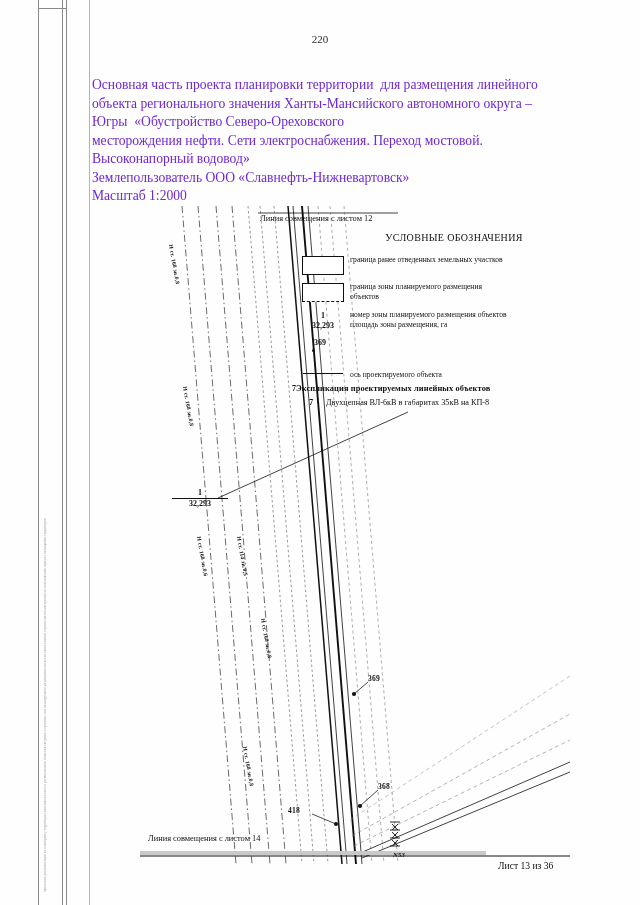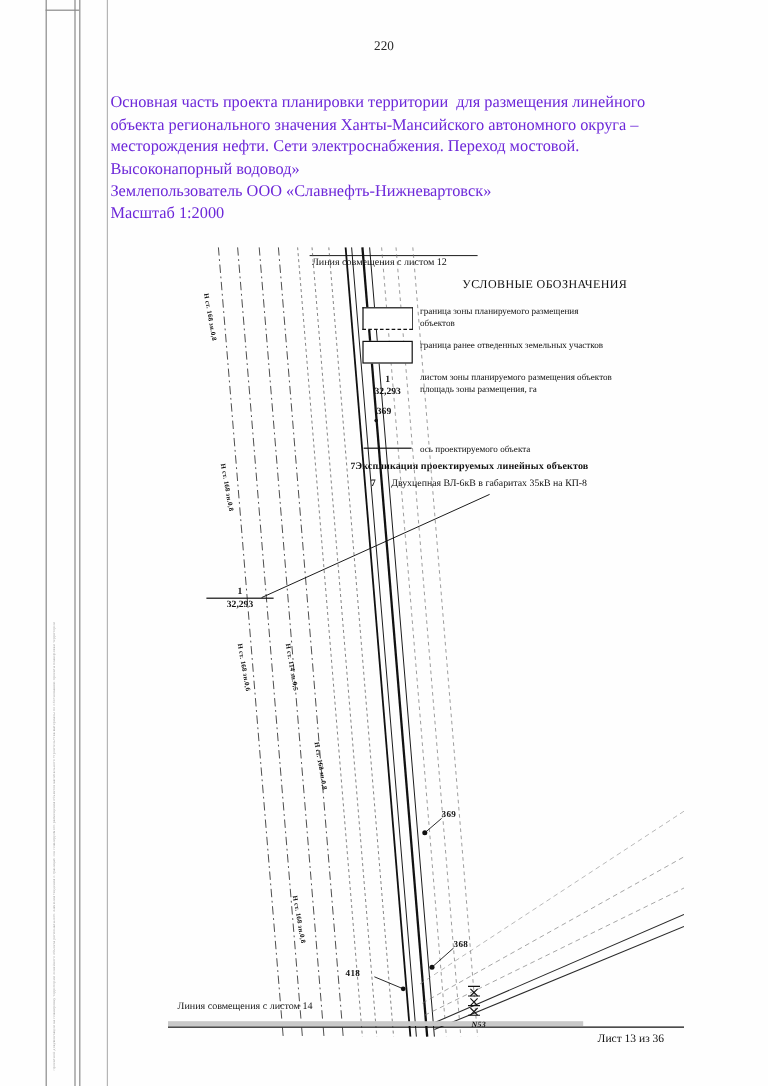--- a/index.html
+++ b/index.html
@@ -235,20 +235,21 @@
   <div class="scan-edge v" style="left:89px; top:0; height:905px; background:#b5b5b5;"></div>
   <div class="scan-edge h" style="left:38px; top:8px; width:28px;"></div>
 
   <div class="margin-noise">проектной документации на планировку территории линейного объекта регионального значения сведения о границах зон планируемого размещения объектов капитального строительства материалы по обоснованию проекта планировки территории</div>
 
   <div id="page-number">220</div>
 
   <div id="title-block">
     <span class="ln">Основная часть проекта планировки территории  для размещения линейного</span>
     <span class="ln">объекта регионального значения Ханты-Мансийского автономного округа –</span>
+    <span class="ln">Югры  «Обустройство Северо-Ореховского</span>
     <span class="ln">месторождения нефти. Сети электроснабжения. Переход мостовой.</span>
     <span class="ln">Высоконапорный водовод»</span>
     <span class="ln">Землепользователь ООО «Славнефть-Нижневартовск»</span>
     <span class="ln">Масштаб 1:2000</span>
   </div>
 
   <div id="map-plate">
     <svg id="map-svg" width="430" height="658" viewBox="0 0 430 658">
       <defs>
         <clipPath id="plateClip">
@@ -342,46 +343,46 @@
     <div class="map-label" style="left:148px; top:600px;">418</div>
     <div class="map-label" style="left:253px; top:645px; font-style:italic; font-size:6.6px;">N53</div>
   </div>
 
   <div id="legend">
 
     <div id="legend-title">УСЛОВНЫЕ ОБОЗНАЧЕНИЯ</div>
 
     <div class="legend-row">
       <div class="legend-sym">
+        <div class="sym-box"></div>
+      </div>
+      <div class="legend-text">
+        <span>граница ранее отведенных земельных участков</span>
+      </div>
+    </div>
+
+    <div class="legend-row">
+      <div class="legend-sym">
         <div class="sym-box dashed-bottom"></div>
       </div>
       <div class="legend-text">
         <span>граница зоны планируемого размещения</span>
         <span class="l2">объектов</span>
-      </div>
-    </div>
-
-    <div class="legend-row">
-      <div class="legend-sym">
-        <div class="sym-box"></div>
-      </div>
-      <div class="legend-text">
-        <span>граница ранее отведенных земельных участков</span>
       </div>
     </div>
 
     <div class="legend-row">
       <div class="legend-sym">
         <div>
           <div class="sym-num">1</div>
           <div class="sym-num">32,293</div>
         </div>
       </div>
       <div class="legend-text">
-        <span>листом зоны планируемого размещения объектов</span>
+        <span>номер зоны планируемого размещения объектов</span>
         <span class="l2">площадь зоны размещения, га</span>
       </div>
     </div>
 
     <div class="legend-row">
       <div class="legend-sym">
         <div class="sym-point">
           <span class="pnum">369</span>
           <span class="dot"></span>
         </div>

